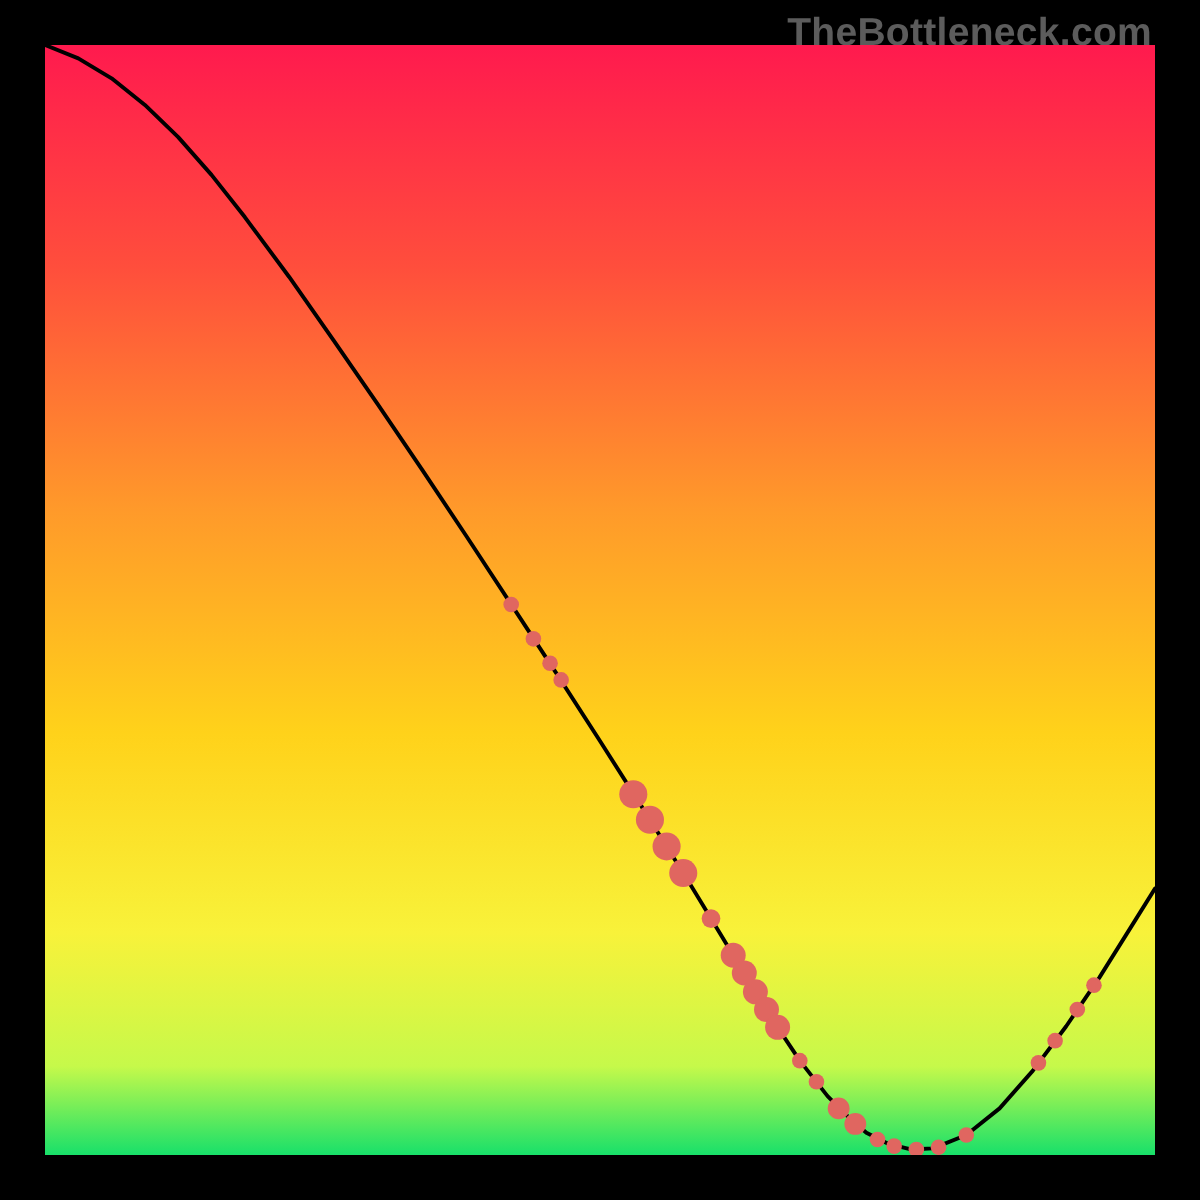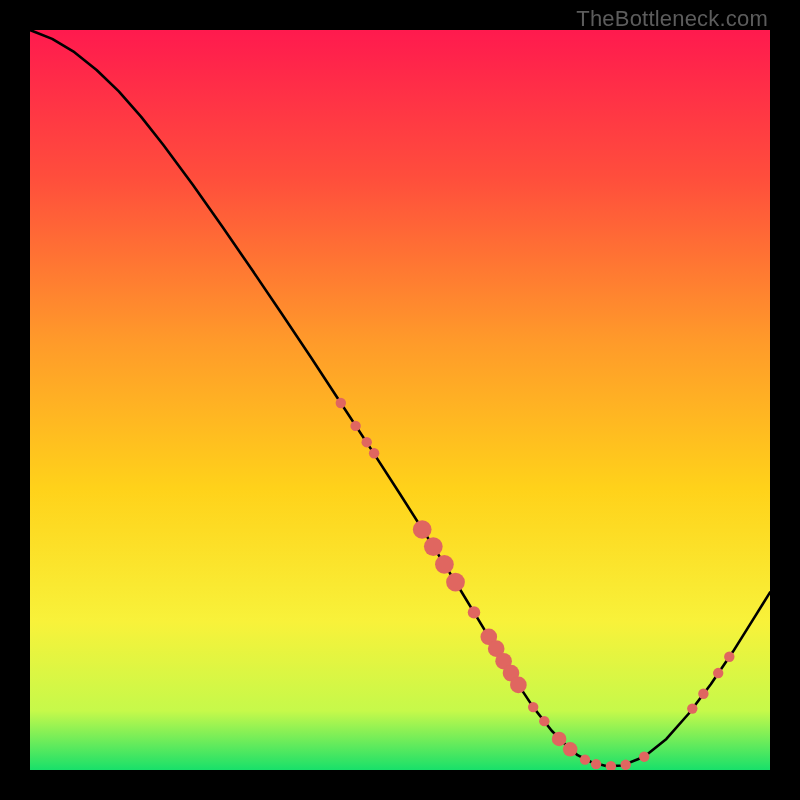--- a/index.html
+++ b/index.html
@@ -36,22 +36,22 @@
     left: 0;
     top: 0;
     width: 100%;
     height: 100%;
   }
   .watermark {
     position: absolute;
     top: 6px;
     right: 32px;
     font-family: Arial, Helvetica, sans-serif;
-    font-size: 22px;
-    font-weight: 400;
+    font-size: 26px;
+    font-weight: 700;
     color: #5c5c5c;
     letter-spacing: 0.2px;
     user-select: none;
   }
 </style>
 </head>
 <body>
 
 <div class="stage">
   <div class="watermark">TheBottleneck.com</div>

